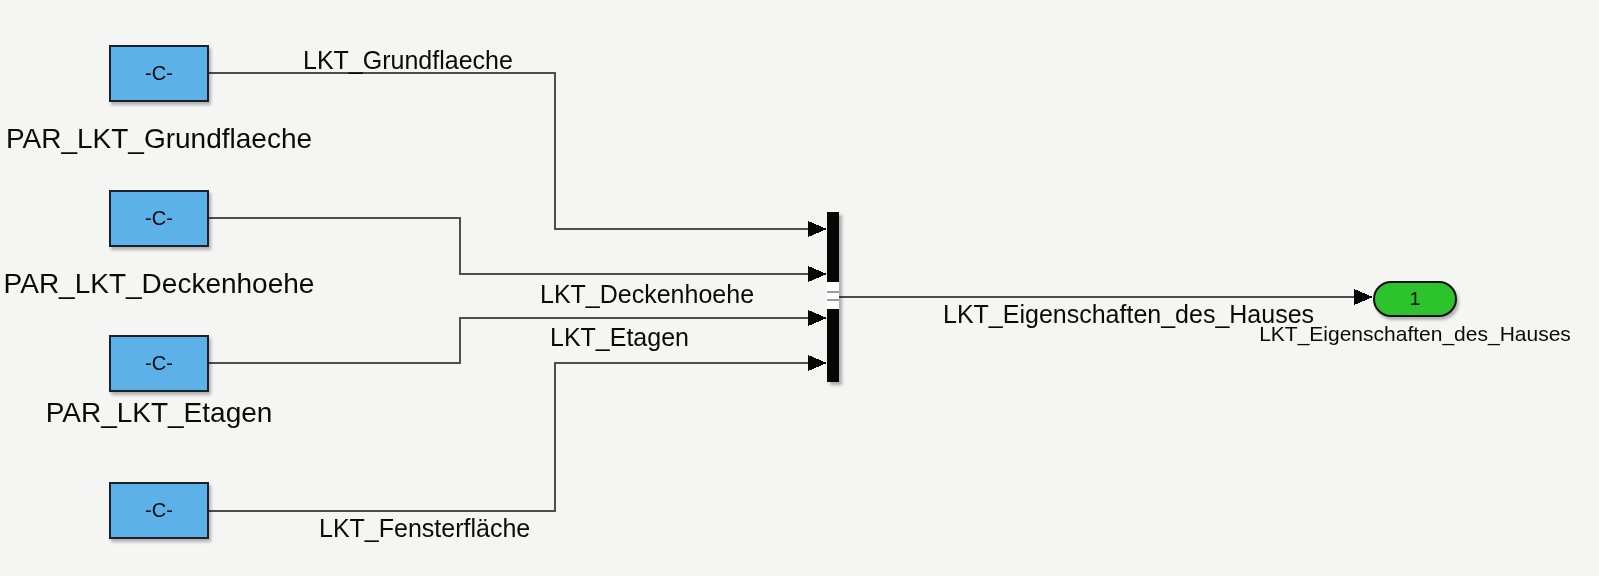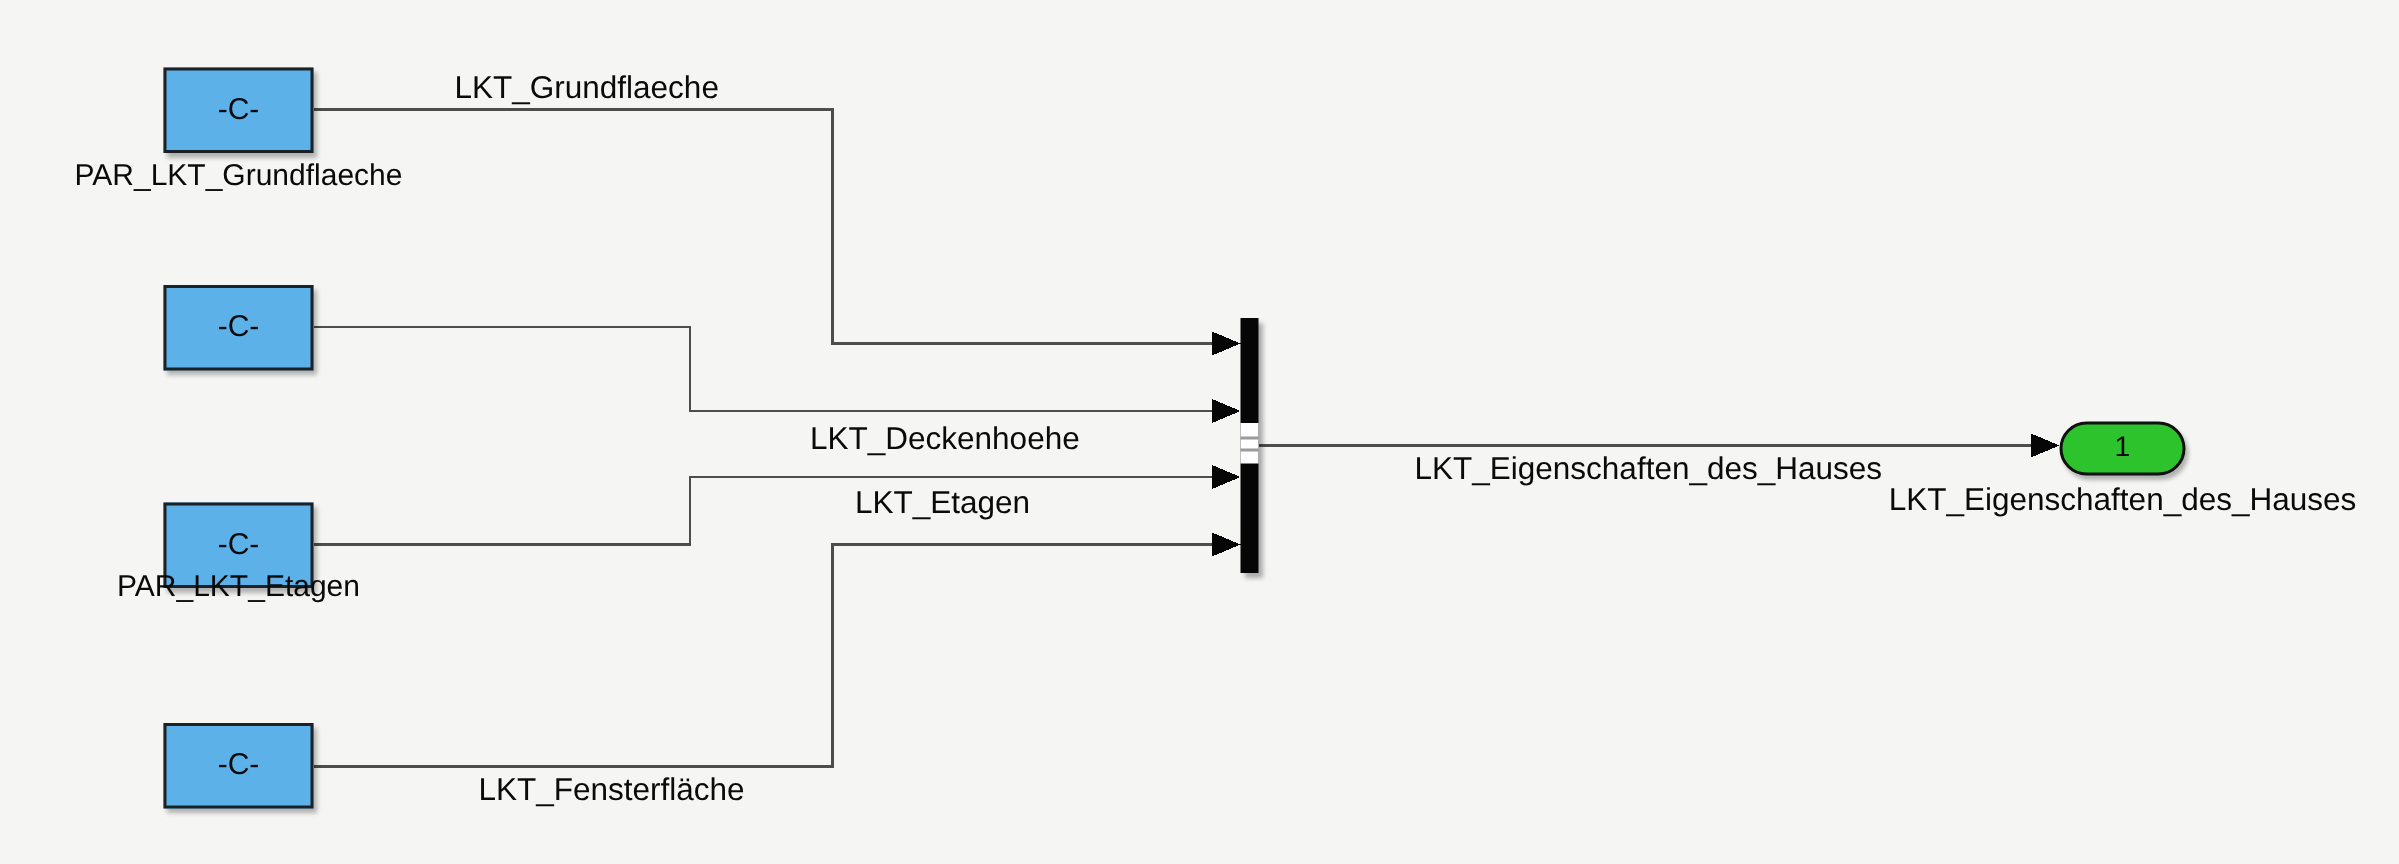--- a/index.html
+++ b/index.html
@@ -34,27 +34,28 @@
     box-shadow:2px 3px 3px rgba(0,0,0,0.28);
     display:flex;align-items:center;justify-content:center;
     box-sizing:border-box;
     font-size:20px;
   }
   .block-label{
     position:absolute;
     left:159px;
     transform:translateX(-50%);
     white-space:nowrap;
-    font-size:20px;
+    font-size:28px;
     line-height:1.1;
+    margin-top:18px;
   }
   .signal-label{
     position:absolute;
     white-space:nowrap;
-    font-size:21px;
+    font-size:25px;
     line-height:1.1;
   }
   .mux-block{
     position:absolute;
     left:827px;top:212px;
     width:12px;height:170px;
     background:#060606;
     box-shadow:3px 3px 3px rgba(0,0,0,0.3);
   }
   .mux-badge{
@@ -106,33 +107,34 @@
   </svg>
 
   <div class="const-block" style="top:45px">
     <span>-C-</span>
   </div>
   <div class="block-label" style="top:106px">PAR_LKT_Grundflaeche</div>
 
   <div class="const-block" style="top:190px">
     <span>-C-</span>
   </div>
+  <div class="block-label" style="top:251px">PAR_LKT_Deckenhoehe</div>
 
   <div class="const-block" style="top:335px">
     <span>-C-</span>
   </div>
   <div class="block-label" style="top:380px">PAR_LKT_Etagen</div>
 
   <div class="const-block" style="top:482px">
     <span>-C-</span>
   </div>
 
   <div class="signal-label" style="left:303px;top:47px">LKT_Grundflaeche</div>
   <div class="signal-label" style="left:540px;top:281px">LKT_Deckenhoehe</div>
-  <div class="signal-label" style="left:570px;top:324px">LKT_Etagen</div>
+  <div class="signal-label" style="left:550px;top:324px">LKT_Etagen</div>
   <div class="signal-label" style="left:319px;top:515px">LKT_Fensterfläche</div>
   <div class="signal-label" style="left:943px;top:301px">LKT_Eigenschaften_des_Hauses</div>
 
   <div class="mux-block">
     <div class="mux-badge">
       <div class="mux-badge-line l1"></div>
       <div class="mux-badge-line l2"></div>
     </div>
   </div>
 

